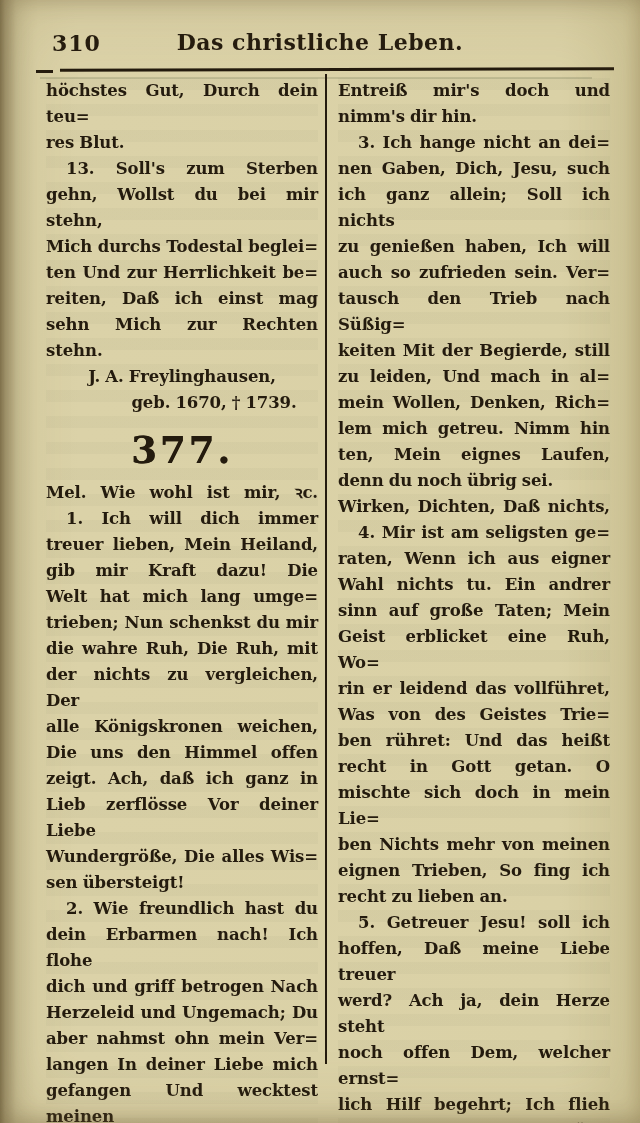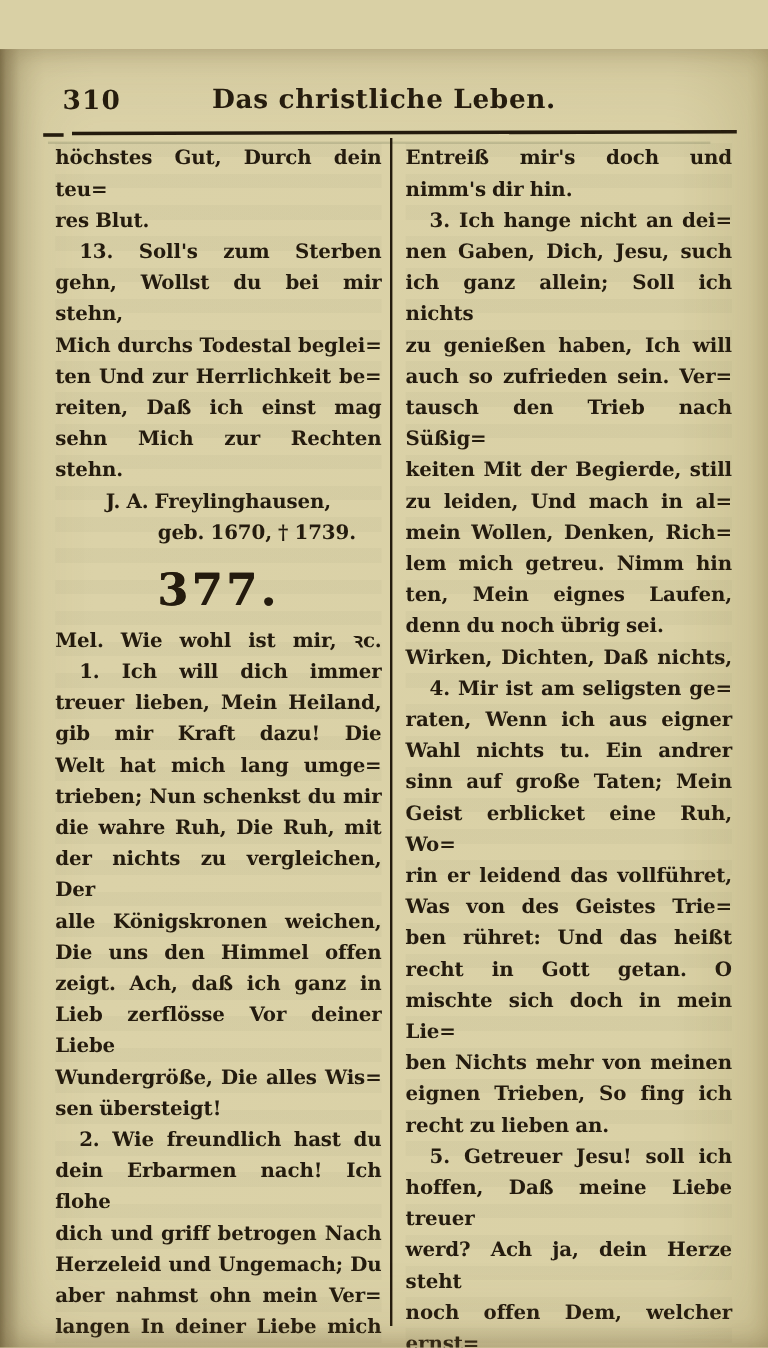--- a/index.html
+++ b/index.html
@@ -5,21 +5,20 @@
   html, body { margin: 0; padding: 0; }
   body {
     width: 640px; height: 1123px; position: relative; overflow: hidden;
     font-family: "DejaVu Serif", serif;
     background: #d9d0a5;
   }
   .page {
     position: absolute; inset: 0;
     background:
       linear-gradient(90deg, #8f845f 0px, #b4a981 5px, #cfc69b 16px, #d9d0a5 38px, #dbd2a8 80px, #dad1a6 560px, #d2c99c 625px, #cdc395 640px);
-    margin-top: 41px;
   }
   .page::after {
     content: ""; position: absolute; inset: 0; pointer-events: none;
     box-shadow: inset 0 0 70px rgba(130, 110, 60, 0.22), inset 10px 0 22px rgba(80, 65, 35, 0.28), inset 0 -6px 18px rgba(120, 100, 55, 0.15);
   }
   .ink { color: #241b0e; }
 
   .pagenum {
     position: absolute; top: 30px; left: 52px;
     font-size: 22px; font-weight: 700; letter-spacing: 1px;

